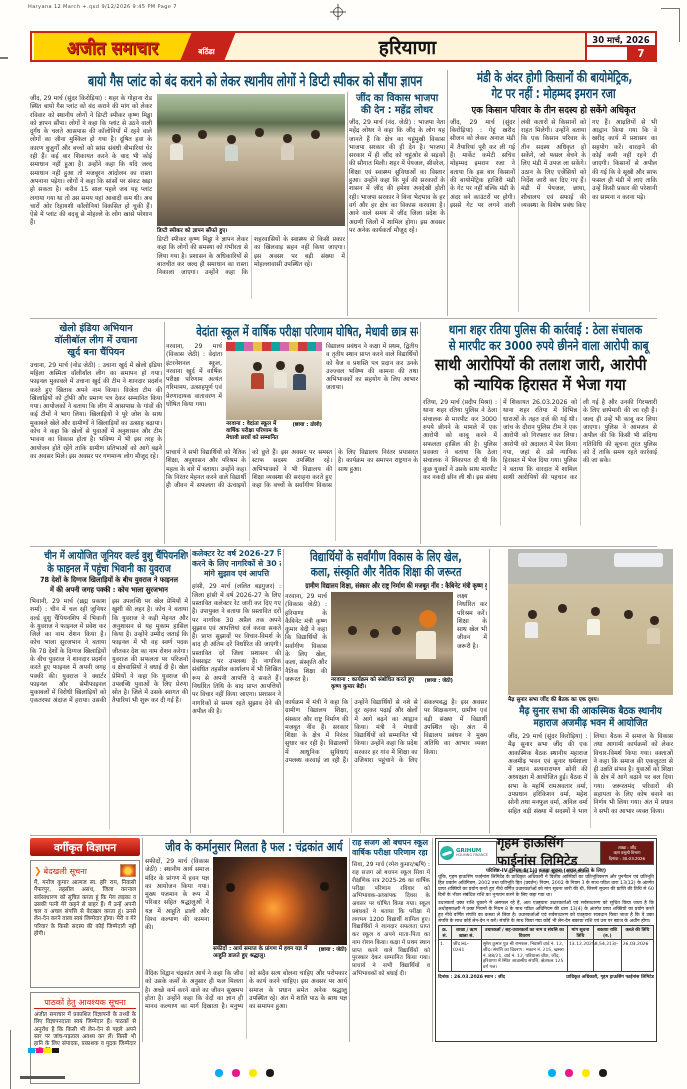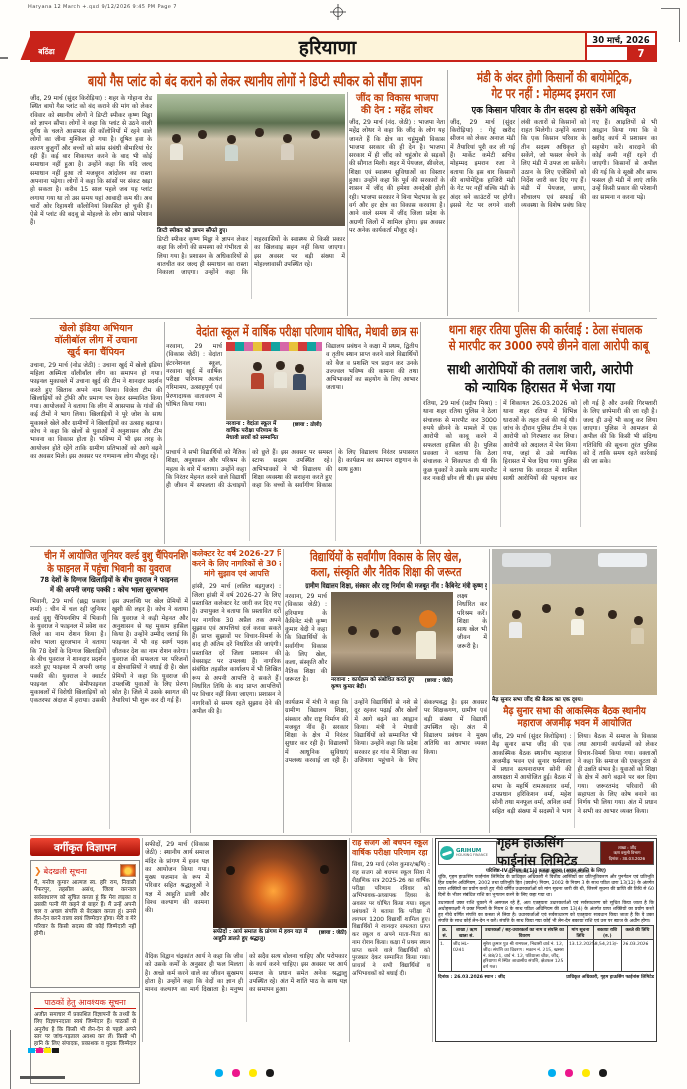--- a/index.html
+++ b/index.html
@@ -16,21 +16,21 @@
   .mh-tab{width:44px;margin-left:-6px;background:#c8231a;transform:skewX(-22deg);display:flex;align-items:flex-end;justify-content:center;padding-bottom:4px}
   .mh-tab span{transform:skewX(22deg);color:#fff;font-size:7.5px;font-weight:bold}
   .mh-center{flex:1;display:flex;align-items:center;justify-content:center}
   .mh-section{font-size:19px;font-weight:900;color:#141414}
   .mh-right{width:70px;border-left:2px solid #c8231a;display:flex;flex-direction:column}
   .mh-date{flex:1;background:#fff;display:flex;align-items:center;justify-content:center;font-size:8.5px;font-weight:bold;color:#111;border-bottom:2px solid #c8231a;white-space:nowrap}
   .mh-pagerow{height:13px;background:#fff;display:flex;justify-content:flex-end}
   .mh-page{width:28px;background:#c8231a;color:#fff;font-size:10px;font-weight:bold;display:flex;align-items:center;justify-content:center}
   
   .art{position:absolute;overflow:hidden}
-  .hl{font-weight:900;color:#c2410c;text-align:center}
+  .hl{font-weight:900;color:#0c4a6e;text-align:center}
   .hlline{display:block;white-space:nowrap;transform-origin:50% 50%}
   .sub{font-weight:bold;color:#141414;text-align:center}
   .body{font-size:6.2px;line-height:1.34;text-align:justify;color:#1c1c1c;word-break:break-word}
   .cols2{column-count:2;column-gap:6px;column-rule:1px solid #c9c9c9}
   .cols3{column-count:3;column-gap:6px;column-rule:1px solid #c9c9c9}
   .vrule{position:absolute;width:1px;background:#adadad}
   .hrule{position:absolute;height:1px;background:#adadad}
   .cap{font-size:5.6px;line-height:1.25;font-weight:bold;color:#111}
   .capline{display:flex;justify-content:space-between;align-items:flex-start}
   .credit{font-size:5.3px;font-weight:bold;color:#111;white-space:nowrap;margin-left:3px}
@@ -88,20 +88,23 @@
       <circle cx="8" cy="8" r="4.5" fill="none" stroke="#555" stroke-width="1"></circle>
       <line x1="8" y1="0" x2="8" y2="16" stroke="#555" stroke-width="1"></line>
       <line x1="0" y1="8" x2="16" y2="8" stroke="#555" stroke-width="1"></line>
     </svg>
   <div class="cropline" style="left:679px;top:8px;width:1px;height:34px"></div>
   <div class="cropline" style="left:661px;top:8px;width:18px;height:1px"></div>
   <div class="cropline" style="left:10px;top:1030px;width:1px;height:59px"></div>
   <div class="cropline" style="left:0px;top:57px;width:8px;height:2px"></div>
 
   <div class="masthead">
+    <div class="mh-left">
+      <span class="mh-title">अजीत समाचार</span>
+    </div>
     <div class="mh-tab">
         <span>बठिंडा</span>
       </div>
     <div class="mh-center">
       <span class="mh-section">हरियाणा</span>
     </div>
     <div class="mh-right">
       <div class="mh-date">30 मार्च, 2026</div>
       <div class="mh-pagerow">
         <div class="mh-page">7</div>
@@ -193,21 +196,21 @@
       <div class="body" style="flex:1">विद्यालय प्रबंधन ने कक्षा में प्रथम, द्वितीय व तृतीय स्थान प्राप्त करने वाले विद्यार्थियों को बैज व प्रशस्ति पत्र प्रदान कर उनके उज्ज्वल भविष्य की कामना की तथा अभिभावकों का सहयोग के लिए आभार जताया।</div>
     </div>
     <div class="body cols3" style="height:93px;margin-top:2px">प्राचार्य ने सभी विद्यार्थियों को नैतिक शिक्षा, अनुशासन और परिश्रम के महत्व के बारे में बताया। उन्होंने कहा कि निरंतर मेहनत करने वाले विद्यार्थी ही जीवन में सफलता की ऊंचाइयों को छूते हैं। इस अवसर पर समस्त स्टाफ सदस्य उपस्थित रहे। अभिभावकों ने भी विद्यालय की शिक्षा व्यवस्था की सराहना करते हुए कहा कि बच्चों के सर्वांगीण विकास के लिए विद्यालय निरंतर प्रयासरत है। कार्यक्रम का समापन राष्ट्रगान के साथ हुआ।</div>
   </div>
 
   <div class="art" style="left:423px;top:322px;width:234px;height:222px">
     <div class="hl" style="font-size:13px;line-height:1.2">
       <span class="hlline" style="transform:scaleX(.78)">थाना शहर रतिया पुलिस की कार्रवाई : ठेला संचालक</span>
       <span class="hlline" style="transform:scaleX(.78)">से मारपीट कर 3000 रुपये छीनने वाला आरोपी काबू</span>
     </div>
-    <div class="sub" style="font-size:14px;line-height:1.25;margin-top:8px">
+    <div class="sub" style="font-size:16px;line-height:1.25;margin-top:2px">
       <span class="hlline" style="transform:scaleX(.9)">साथी आरोपियों की तलाश जारी, आरोपी</span>
       <span class="hlline" style="transform:scaleX(.9)">को न्यायिक हिरासत में भेजा गया</span>
     </div>
     <div class="body cols3" style="height:128px;margin-top:3px">रतिया, 29 मार्च (प्रदीप मिश्रा) : थाना शहर रतिया पुलिस ने ठेला संचालक से मारपीट कर 3000 रुपये छीनने के मामले में एक आरोपी को काबू करने में सफलता हासिल की है। पुलिस प्रवक्ता ने बताया कि ठेला संचालक ने शिकायत दी थी कि कुछ युवकों ने उसके साथ मारपीट कर नकदी छीन ली थी। इस संबंध में शिकायत 26.03.2026 को थाना शहर रतिया में विभिन्न धाराओं के तहत दर्ज की गई थी। जांच के दौरान पुलिस टीम ने एक आरोपी को गिरफ्तार कर लिया। आरोपी को अदालत में पेश किया गया, जहां से उसे न्यायिक हिरासत में भेज दिया गया। पुलिस ने बताया कि वारदात में शामिल साथी आरोपियों की पहचान कर ली गई है और उनकी गिरफ्तारी के लिए छापेमारी की जा रही है। जल्द ही उन्हें भी काबू कर लिया जाएगा। पुलिस ने आमजन से अपील की कि किसी भी संदिग्ध गतिविधि की सूचना तुरंत पुलिस को दें ताकि समय रहते कार्रवाई की जा सके।</div>
   </div>
 
   <div class="vrule" style="left:164px;top:322px;height:222px"></div>
   <div class="vrule" style="left:420px;top:322px;height:222px"></div>
   <div class="hrule" style="left:30px;top:546px;width:627px"></div>
 
@@ -253,21 +256,21 @@
         <div class="capline">
           <span class="cap" style="overflow:hidden;max-height:14px">नरवाना : कार्यक्रम को संबोधित करते हुए कृष्ण कुमार बेदी।</span>
           <span class="credit">(छाया : जेठी)</span>
         </div>
       </div>
       <div class="body" style="flex:1">लक्ष्य निर्धारित कर परिश्रम करें। शिक्षा के साथ खेल भी जीवन में जरूरी है।</div>
     </div>
     <div class="body cols3" style="height:138px;margin-top:2px">कार्यक्रम में मंत्री ने कहा कि ग्रामीण विद्यालय शिक्षा, संस्कार और राष्ट्र निर्माण की मजबूत नींव हैं। सरकार शिक्षा के क्षेत्र में निरंतर सुधार कर रही है। विद्यालयों में आधुनिक सुविधाएं उपलब्ध करवाई जा रही हैं। उन्होंने विद्यार्थियों से नशे से दूर रहकर पढ़ाई और खेलों में आगे बढ़ने का आह्वान किया। मंत्री ने मेधावी विद्यार्थियों को सम्मानित भी किया। उन्होंने कहा कि प्रदेश सरकार हर गांव में शिक्षा का उजियारा पहुंचाने के लिए संकल्पबद्ध है। इस अवसर पर शिक्षकगण, ग्रामीण एवं बड़ी संख्या में विद्यार्थी उपस्थित रहे। अंत में विद्यालय प्रबंधन ने मुख्य अतिथि का आभार व्यक्त किया।</div>
   </div>
 
-  <div class="art" style="left:492px;top:549px;width:165px;height:284px">
+  <div class="art" style="left:508px;top:549px;width:165px;height:284px">
     <div class="ph ph-sunar" style="height:146px">
       <span class="veh" style="left:6%;width:30%"></span>
       <span class="veh" style="left:64%;width:30%;background:#eceff1"></span>
       <span class="hd" style="left:12%;top:42%"></span>
       <span class="hd" style="left:30%;top:38%"></span>
       <span class="hd" style="left:50%;top:40%"></span>
       <span class="hd" style="left:70%;top:42%"></span>
       <span class="hd" style="left:86%;top:46%"></span>
       <span class="sh" style="left:10%;top:50%;background:#ececec"></span>
       <span class="sh" style="left:48%;top:48%;background:#f5f2e6"></span>
@@ -296,20 +299,23 @@
     </div>
     <div class="cl-body">मैं, मनोज कुमार आत्मज स्व. हरि राम, निवासी पैंफरपुर, तहसील असंध, जिला करनाल सर्वसाधारण को सूचित करता हूं कि मेरा लड़का व उसकी पत्नी मेरे कहने से बाहर हैं। मैं उन्हें अपनी चल व अचल संपत्ति से बेदखल करता हूं। उनसे लेन-देन करने वाला स्वयं जिम्मेदार होगा। मेरी व मेरे परिवार के किसी सदस्य की कोई जिम्मेदारी नहीं होगी।</div>
   </div>
 
   <div class="cl-box" style="top:992px;height:92px">
     <div class="cl-title" style="text-align:center;border-bottom:1px solid #cf1d12;padding-bottom:1px">पाठकों हेतु आवश्यक सूचना</div>
     <div class="cl-body">अजीत समाचार में प्रकाशित विज्ञापनों के तथ्यों के लिए विज्ञापनदाता स्वयं जिम्मेदार हैं। पाठकों से अनुरोध है कि किसी भी लेन-देन से पहले अपने स्तर पर जांच-पड़ताल अवश्य कर लें। किसी भी हानि के लिए संपादक, प्रकाशक व मुद्रक जिम्मेदार नहीं होंगे।</div>
   </div>
 
   <div class="art" style="left:145px;top:838px;width:202px;height:204px">
+    <div class="hl" style="font-size:12.5px">
+        <span class="hlline" style="transform:scaleX(.8)">जीव के कर्मानुसार मिलता है फल : चंद्रकांत आर्य</span>
+      </div>
     <div style="display:flex;gap:4px;height:110px;margin-top:2px">
       <div class="body" style="width:64px">सफीदों, 29 मार्च (विकास जेठी) : स्थानीय आर्य समाज मंदिर के प्रांगण में हवन यज्ञ का आयोजन किया गया। मुख्य यजमान के रूप में परिवार सहित श्रद्धालुओं ने यज्ञ में आहुति डाली और विश्व कल्याण की कामना की।</div>
       <div style="flex:1;display:flex;flex-direction:column">
         <div class="ph ph-havan" style="height:88px">
           <span class="hd" style="left:10%;top:30%;background:#1d130d"></span>
           <span class="hd" style="left:80%;top:28%;background:#1d130d"></span>
         </div>
         <div class="capline">
           <span class="cap" style="overflow:hidden;max-height:14px">सफीदों : आर्य समाज के प्रांगण में हवन यज्ञ में आहुति डालते हुए श्रद्धालु।</span>
           <span class="credit">(छाया : जेठी)</span>

